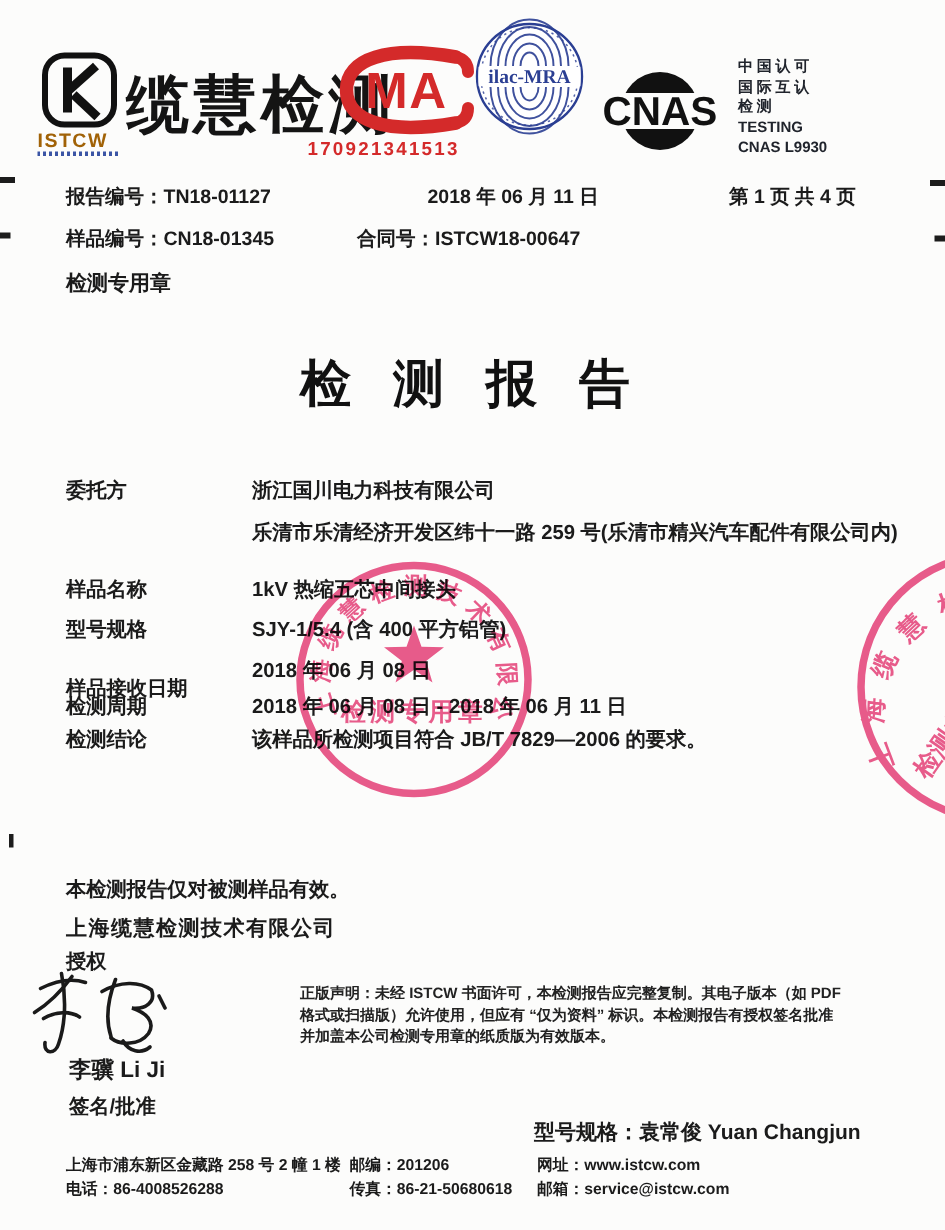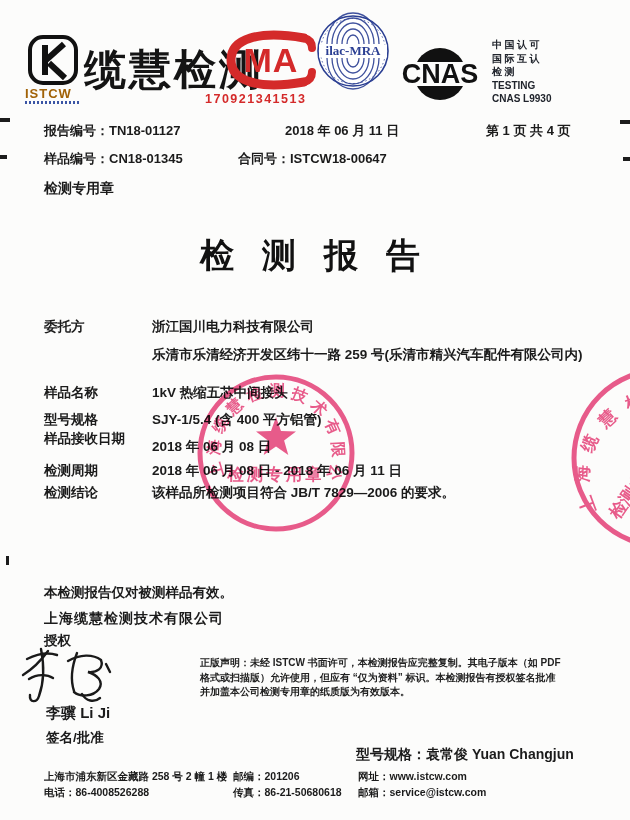--- a/index.html
+++ b/index.html
@@ -17,21 +17,21 @@
     background:repeating-linear-gradient(90deg,#3b55a5 0 2px,transparent 2px 4px);}
   .cma-number{left:205px;top:92px;font-size:12.5px;font-weight:bold;letter-spacing:1.5px;color:#d42a2a;}
   .accred{left:492px;top:38px;font-size:10px;font-weight:bold;line-height:13.5px;color:#20242c;}
   .accred .cn{letter-spacing:2.5px;}
   
   .meta{font-size:13px;font-weight:bold;}
   
   .report-title{left:200px;top:233px;font-size:34px;font-weight:bold;letter-spacing:28px;color:#111;}
   
   .lab{left:44px;font-size:13.5px;font-weight:bold;}
-  .val{left:152px;font-size:13.5px;font-weight:bold;}
+  .val{left:168px;font-size:13.5px;font-weight:bold;}
   
   .stamp{mix-blend-mode:multiply;opacity:.88;}
   
   .small{font-size:10.5px;font-weight:bold;}
   .disclaimer{left:200px;top:656px;width:364px;white-space:normal;
     font-size:10px;font-weight:bold;line-height:14.5px;color:#222;}
   .edge-mark{background:#1c1c1c;}
 </style>
 </head>
 <body>
@@ -107,21 +107,21 @@
 <div class="abs report-title">检测报告</div>
 
 <div class="abs lab" style="top:318px;">委托方</div>
 <div class="abs val" style="top:318px;">浙江国川电力科技有限公司</div>
 <div class="abs val" style="top:346px;">乐清市乐清经济开发区纬十一路 259 号(乐清市精兴汽车配件有限公司内)</div>
 
 <div class="abs lab" style="top:384px;">样品名称</div>
 <div class="abs val" style="top:384px;">1kV 热缩五芯中间接头</div>
 <div class="abs lab" style="top:411px;">型号规格</div>
 <div class="abs val" style="top:411px;">SJY-1/5.4 (含 400 平方铝管)</div>
-<div class="abs lab" style="top:430px;">样品接收日期</div>
+<div class="abs lab" style="top:450px;">样品接收日期</div>
 <div class="abs val" style="top:438px;">2018 年 06 月 08 日</div>
 <div class="abs lab" style="top:462px;">检测周期</div>
 <div class="abs val" style="top:462px;">2018 年 06 月 08 日 - 2018 年 06 月 11 日</div>
 <div class="abs lab" style="top:484px;">检测结论</div>
 <div class="abs val" style="top:484px;">该样品所检测项目符合 JB/T 7829—2006 的要求。</div>
 
 <div class="abs stamp" style="left:190px;top:367px;">
   <svg width="172" height="172" viewBox="0 0 172 172">
     <defs>
         <path id="arc1" d="M 34,109 A 57,57 0 1 1 138,109" fill="none"></path>

